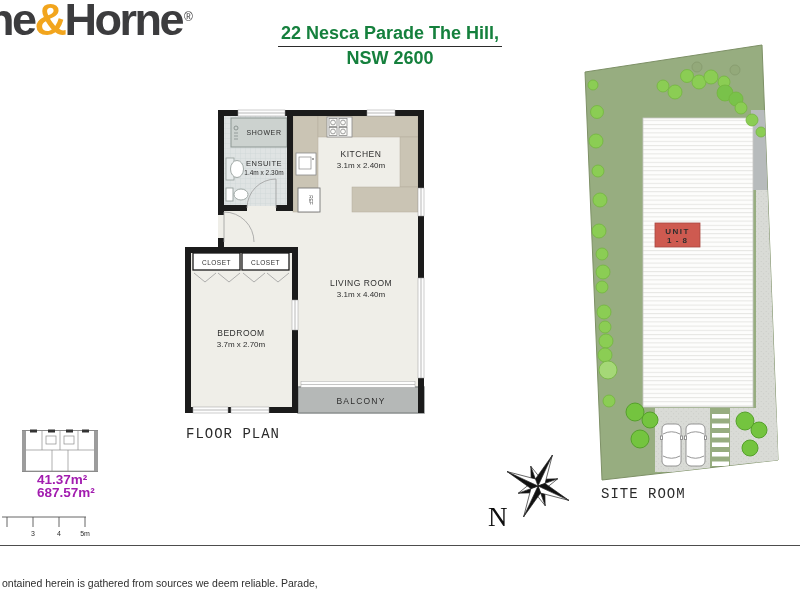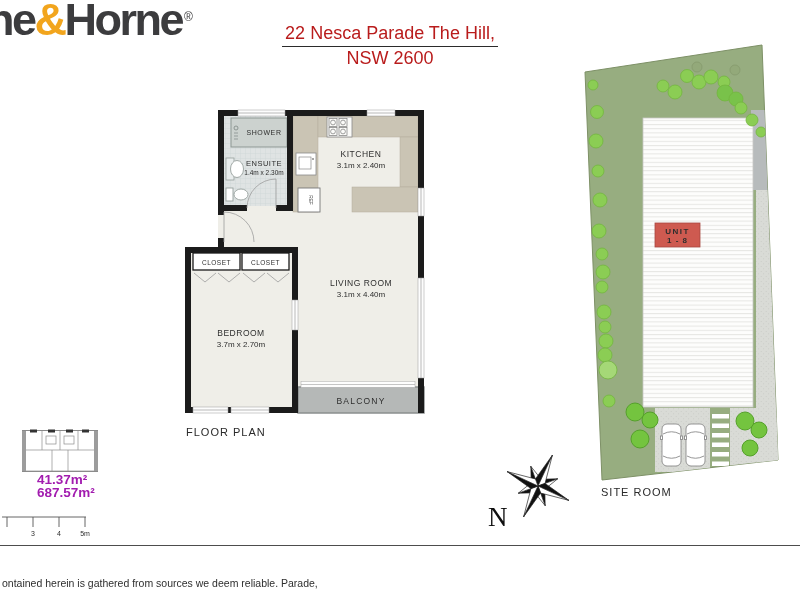--- a/index.html
+++ b/index.html
@@ -3,24 +3,24 @@
 <meta charset="utf-8">
 <style>
   html,body{margin:0;padding:0;background:#ffffff;}
   #stage{position:relative;width:800px;height:600px;background:#fff;overflow:hidden;
          font-family:"Liberation Sans",sans-serif;color:#2b2b2b;}
   .abs{position:absolute;}
   
   #logo{left:-13px;top:-6px;font-size:45px;font-weight:700;letter-spacing:-2.5px;color:#3c3c3e;white-space:nowrap;}
   #logo .amp{color:#f2a51d;}
   #logo .reg{font-size:12px;font-weight:400;letter-spacing:0;vertical-align:14px;margin-left:2px;}
-  #title{left:240px;top:22px;width:300px;text-align:center;font-size:18px;line-height:23px;color:#b91c1c;}
+  #title{left:240px;top:22px;width:300px;text-align:center;font-size:18px;line-height:23px;color:#15803d;font-weight:bold;}
   #title .u{display:inline-block;border-bottom:1.5px solid #2b2b2b;padding:0 3px 1px 3px;}
   
-  .caption{font-size:11px;letter-spacing:1px;color:#2a2a2a;}
+  .caption{font-size:14px;letter-spacing:1px;color:#2a2a2a;font-family:Liberation Mono, monospace;}
   
   .area-line{font-size:13.5px;font-weight:700;color:#a21caf;}
   
   #disclaimer{left:2px;top:551px;width:640px;font-size:10.5px;line-height:13.2px;color:#2e2e2e;white-space:pre;}
   #sep{left:0;top:545px;width:800px;height:1px;background:#4d4d4d;}
   svg text{font-family:"Liberation Sans",sans-serif;fill:#2e2e2e;}
   #compass-n{left:488px;top:502px;font-family:"Liberation Serif",serif;font-size:27px;color:#0f0f0f;}
 </style>
 </head>
 <body>

